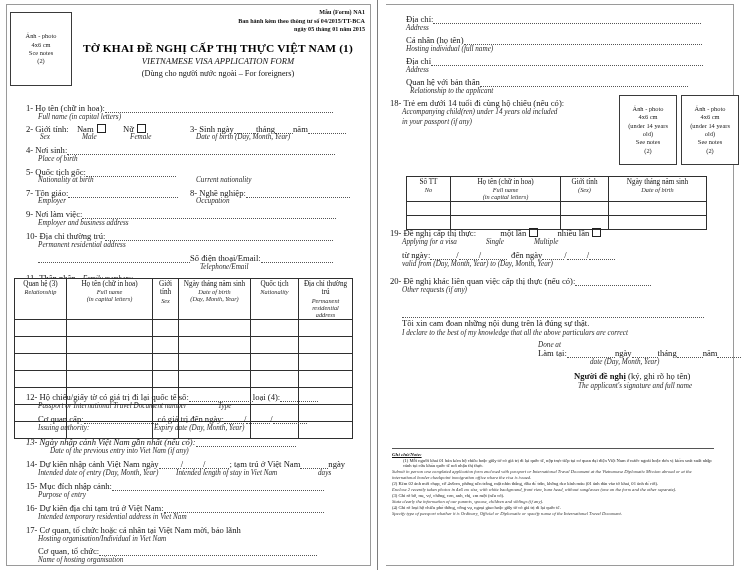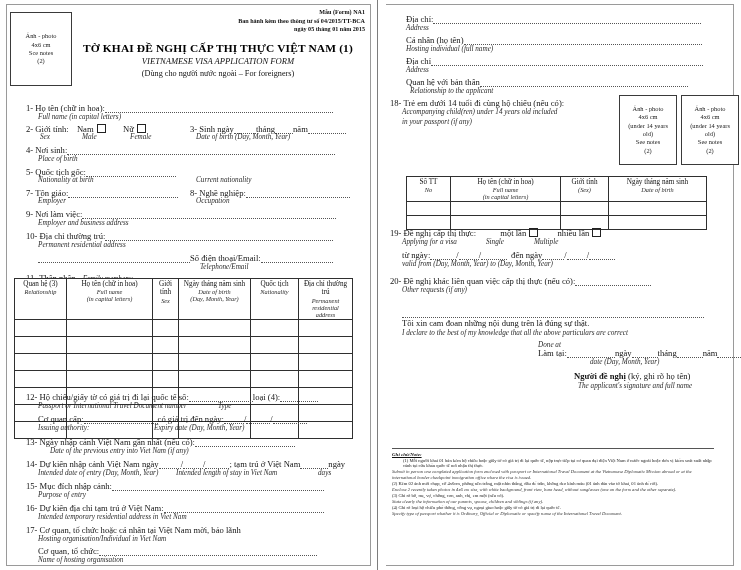--- a/index.html
+++ b/index.html
@@ -261,21 +261,21 @@
     </div>
     <div class="row en" style="left:38px;top:403px;">Passport or International Travel Document number</div>
     <div class="row en" style="left:218px;top:403px;">Type</div>
 
     <div class="row vn" style="left:38px;top:414px;">
       <span>Cơ quan cấp:</span><span class="dots" style="width:74px;"></span><span>có giá trị đến ngày:</span><span class="dots" style="width:20px;"></span>/<span class="dots" style="width:24px;"></span>/<span class="dots" style="width:34px;"></span>
     </div>
     <div class="row en" style="left:38px;top:425px;">Issuing authority:</div>
     <div class="row en" style="left:154px;top:425px;">Expiry date (Day, Month, Year)</div>
 
-    <div class="row vn" style="left:26px;top:437px;">
+    <div class="row vn" style="left:26px;top:437px;font-style:italic;">
       <span>13- Ngày nhập cảnh Việt Nam gần nhất (nếu có):</span><span class="dots" style="width:100px;"></span>
     </div>
     <div class="row en" style="left:38px;top:448px;margin-left:12px;">Date of the previous entry into Viet Nam (if any)</div>
 
     <div class="row vn" style="left:26px;top:459px;">
       <span>14- Dự kiến nhập cảnh Việt Nam ngày</span><span class="dots" style="width:22px;"></span>/<span class="dots" style="width:20px;"></span>/<span class="dots" style="width:24px;"></span><span>; tạm trú ở Việt Nam</span><span class="dots" style="width:28px;"></span><span>ngày</span>
     </div>
     <div class="row en" style="left:38px;top:470px;">Intended date of entry (Day, Month, Year)</div>
     <div class="row en" style="left:176px;top:470px;">Intended length of stay in Viet Nam</div>
     <div class="row en" style="left:318px;top:470px;">days</div>

